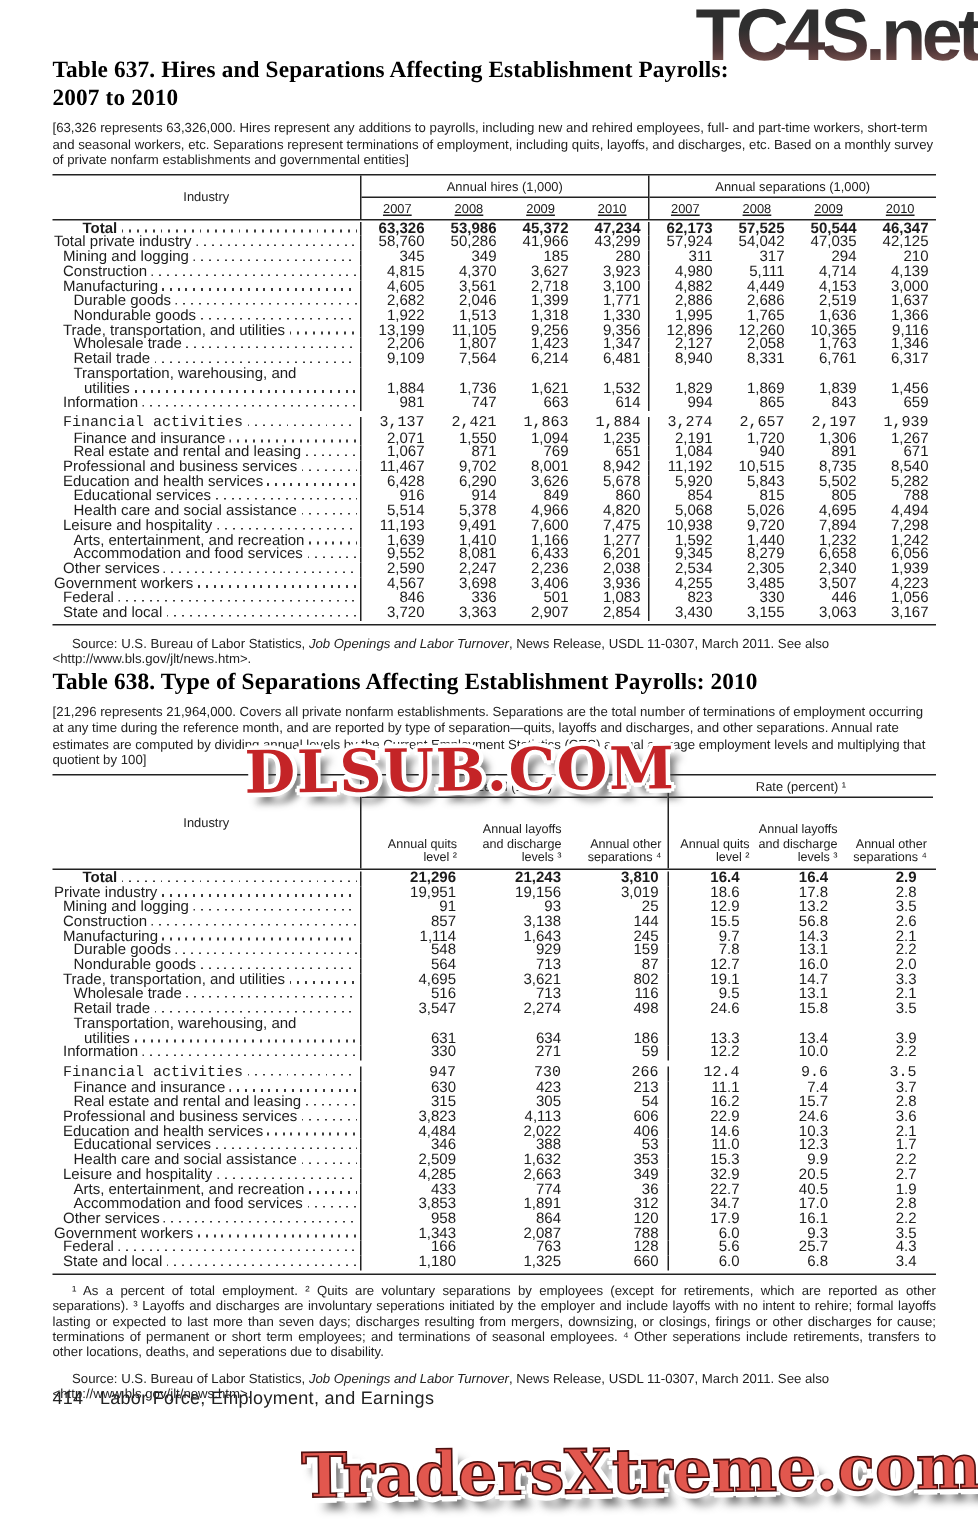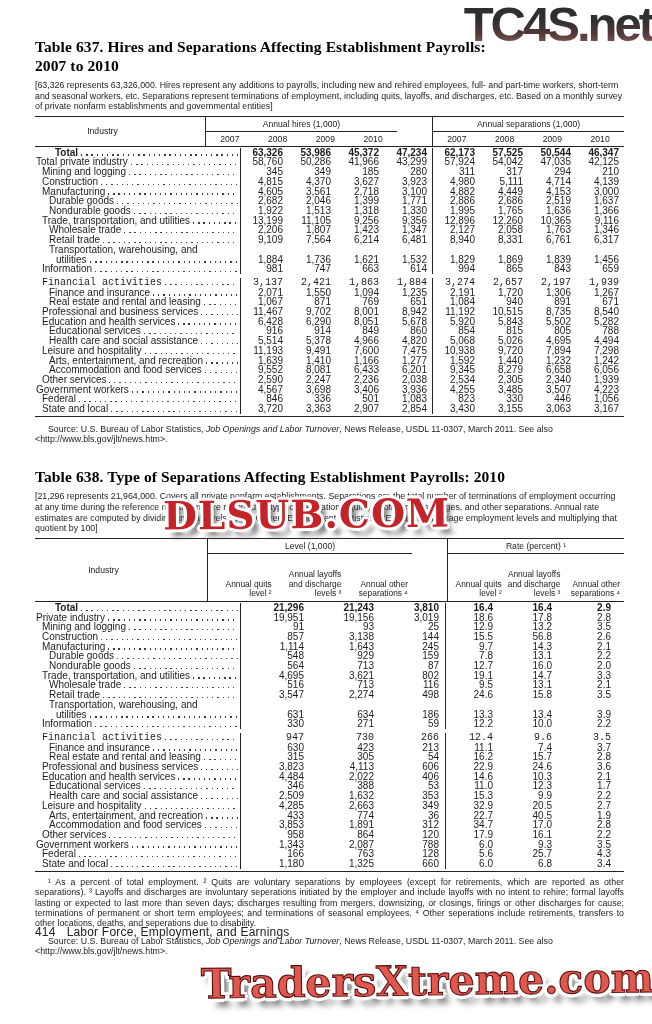--- a/index.html
+++ b/index.html
@@ -5,32 +5,32 @@
   * { margin:0; padding:0; box-sizing:border-box; }
   html,body { background:#fff; }
   .page {
     position:relative; width:652px; height:1024px; background:#ffffff;
     font-family:"Liberation Sans", sans-serif; color:#1c1c1c; overflow:hidden;
   }
   .content { position:absolute; left:35px; top:0; width:589px; }
 
   .title { font-family:"Liberation Serif", serif; font-weight:bold; font-size:15.5px; line-height:18.5px; color:#000; letter-spacing:.1px; }
   .t637-title { margin-top:38px; }
-  .t638-title { margin-top:23px; }
+  .t638-title { margin-top:1px; }
 
   .note { font-size:8.8px; line-height:10.6px; margin-top:5px; color:#222; }
 
   
   .tbl { margin-top:4px; border-top:1.2px solid #222; border-bottom:1.2px solid #222; }
   .thead { display:flex; border-bottom:1.2px solid #222; }
   .hind { width:205px; display:flex; align-items:center; justify-content:center; font-size:8.6px; color:#222; }
   .hgroups { display:flex; }
-  .hgroup { border-left:1px solid #222;margin-left:35px; }
+  .hgroup { border-left:1px solid #222; }
   .glabel { height:15px; line-height:15px; text-align:center; font-size:8.6px; border-bottom:1px solid #222; }
-  .gyears { display:flex; height:14px; align-items:center; }
+  .gyears { display:flex; height:14px; align-items:center;text-decoration:underline; }
   .yr { width:48px; text-align:center; font-size:8.6px; }
 
   .tbody { padding:1px 0 2px 0; }
   .trow { display:flex; align-items:center; font-size:10px; line-height:9.7px; min-height:9.7px; }
   .trow.gap { margin-top:4px;font-family:Liberation Mono, monospace; }
   .trow.bold { font-weight:bold; }
   .c { align-self:stretch; }
   .ind { width:205px; display:flex; flex-direction:column; justify-content:flex-end; }
   .lline { display:flex; align-items:baseline; }
   .lbl { white-space:nowrap; }
@@ -411,21 +411,21 @@
 
           <div class="trow">
             <div class="c ind" style="padding-left: 7px;">
               <div class="lline">
                 <span class="lbl">Education and health services</span>
                 <span class="dots"></span>
               </div>
             </div>
             <div class="c num w48 gdiv">6,428</div>
             <div class="c num w48">6,290</div>
-            <div class="c num w48">8,051</div>
+            <div class="c num w48">3,626</div>
             <div class="c num w48">5,678</div>
             <div class="c num w48 gdiv">5,920</div>
             <div class="c num w48">5,843</div>
             <div class="c num w48">5,502</div>
             <div class="c num w48">5,282</div>
           </div>
 
           <div class="trow">
             <div class="c ind" style="padding-left: 14px;">
               <div class="lline">

